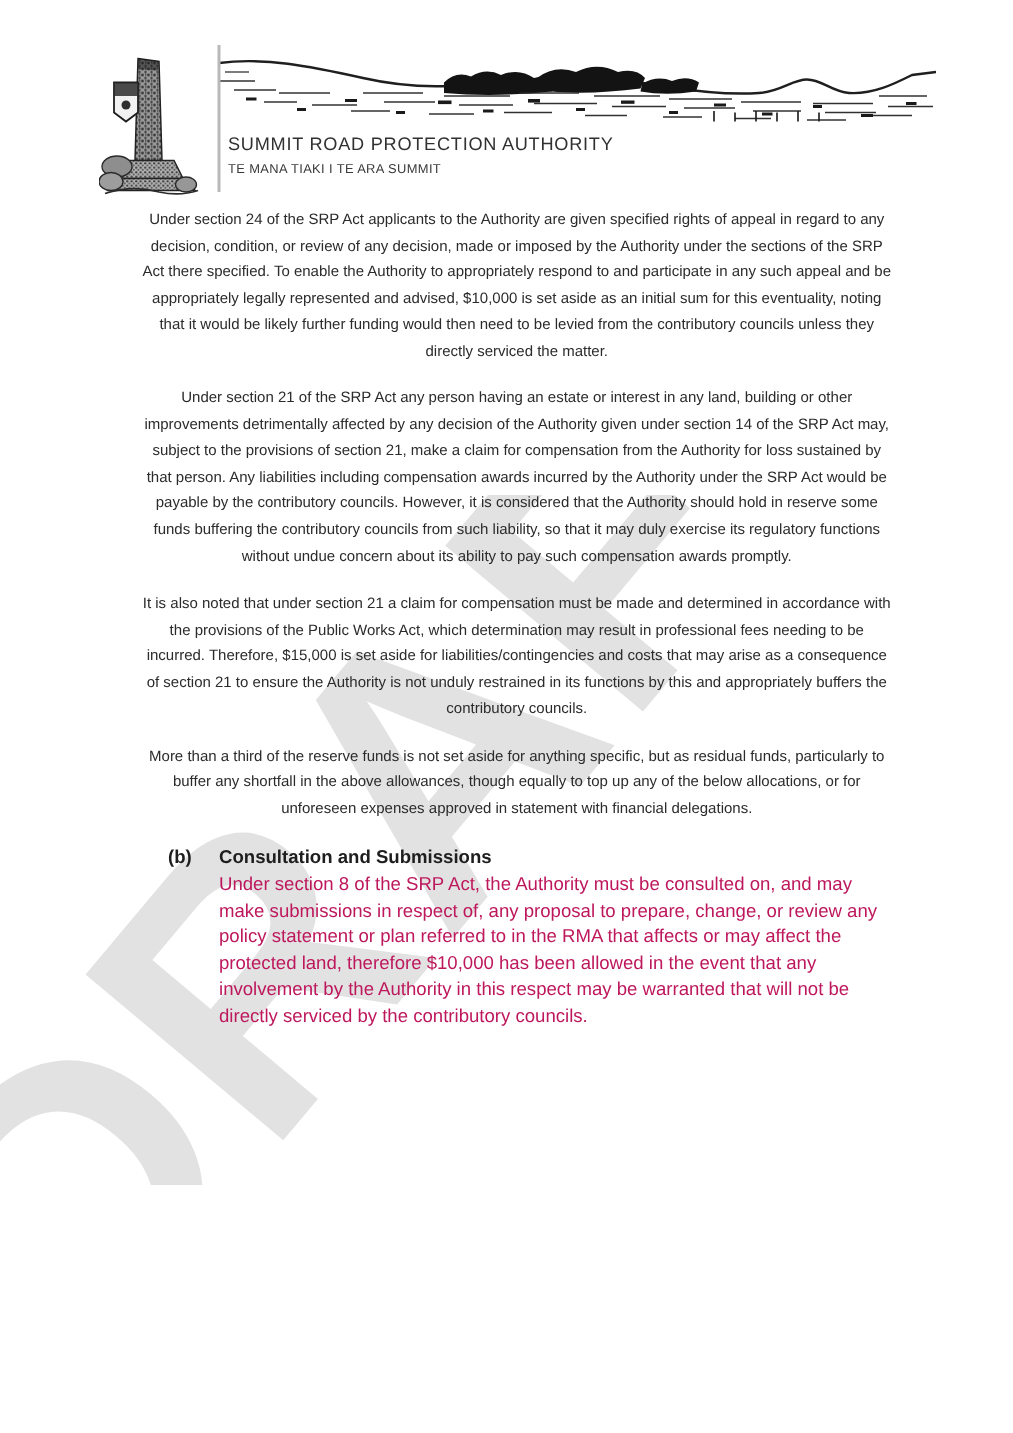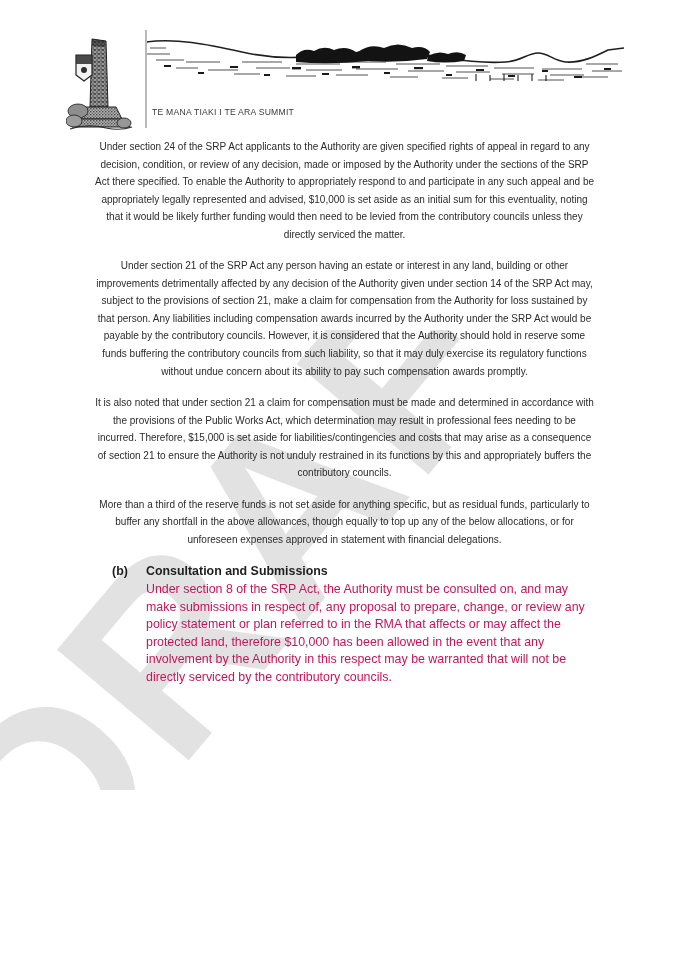--- a/index.html
+++ b/index.html
@@ -243,20 +243,21 @@
             <path d="M358 46 v7"></path>
           <path d="M372 47 v6"></path>
             <path d="M386 46 v7"></path>
             <path d="M400 47 v6"></path>
         </g>
       </svg>
     </div>
 
     <div class="header-rule"></div>
 
+    <div class="org-title">SUMMIT ROAD PROTECTION AUTHORITY</div>
 
     <div class="org-subtitle">TE MANA TIAKI I TE ARA SUMMIT</div>
   </div>
 
   <div class="body-content">
 
     <p class="para">Under section 24 of the SRP Act applicants to the Authority are given specified rights of appeal in regard to any decision, condition, or review of any decision, made or imposed by the Authority under the sections of the SRP Act there specified. To enable the Authority to appropriately respond to and participate in any such appeal and be appropriately legally represented and advised, $10,000 is set aside as an initial sum for this eventuality, noting that it would be likely further funding would then need to be levied from the contributory councils unless they directly serviced the matter.</p>
     <p class="para">Under section 21 of the SRP Act any person having an estate or interest in any land, building or other improvements detrimentally affected by any decision of the Authority given under section 14 of the SRP Act may, subject to the provisions of section 21, make a claim for compensation from the Authority for loss sustained by that person. Any liabilities including compensation awards incurred by the Authority under the SRP Act would be payable by the contributory councils. However, it is considered that the Authority should hold in reserve some funds buffering the contributory councils from such liability, so that it may duly exercise its regulatory functions without undue concern about its ability to pay such compensation awards promptly.</p>
     <p class="para">It is also noted that under section 21 a claim for compensation must be made and determined in accordance with the provisions of the Public Works Act, which determination may result in professional fees needing to be incurred. Therefore, $15,000 is set aside for liabilities/contingencies and costs that may arise as a consequence of section 21 to ensure the Authority is not unduly restrained in its functions by this and appropriately buffers the contributory councils.</p>
     <p class="para">More than a third of the reserve funds is not set aside for anything specific, but as residual funds, particularly to buffer any shortfall in the above allowances, though equally to top up any of the below allocations, or for unforeseen expenses approved in statement with financial delegations.</p>

